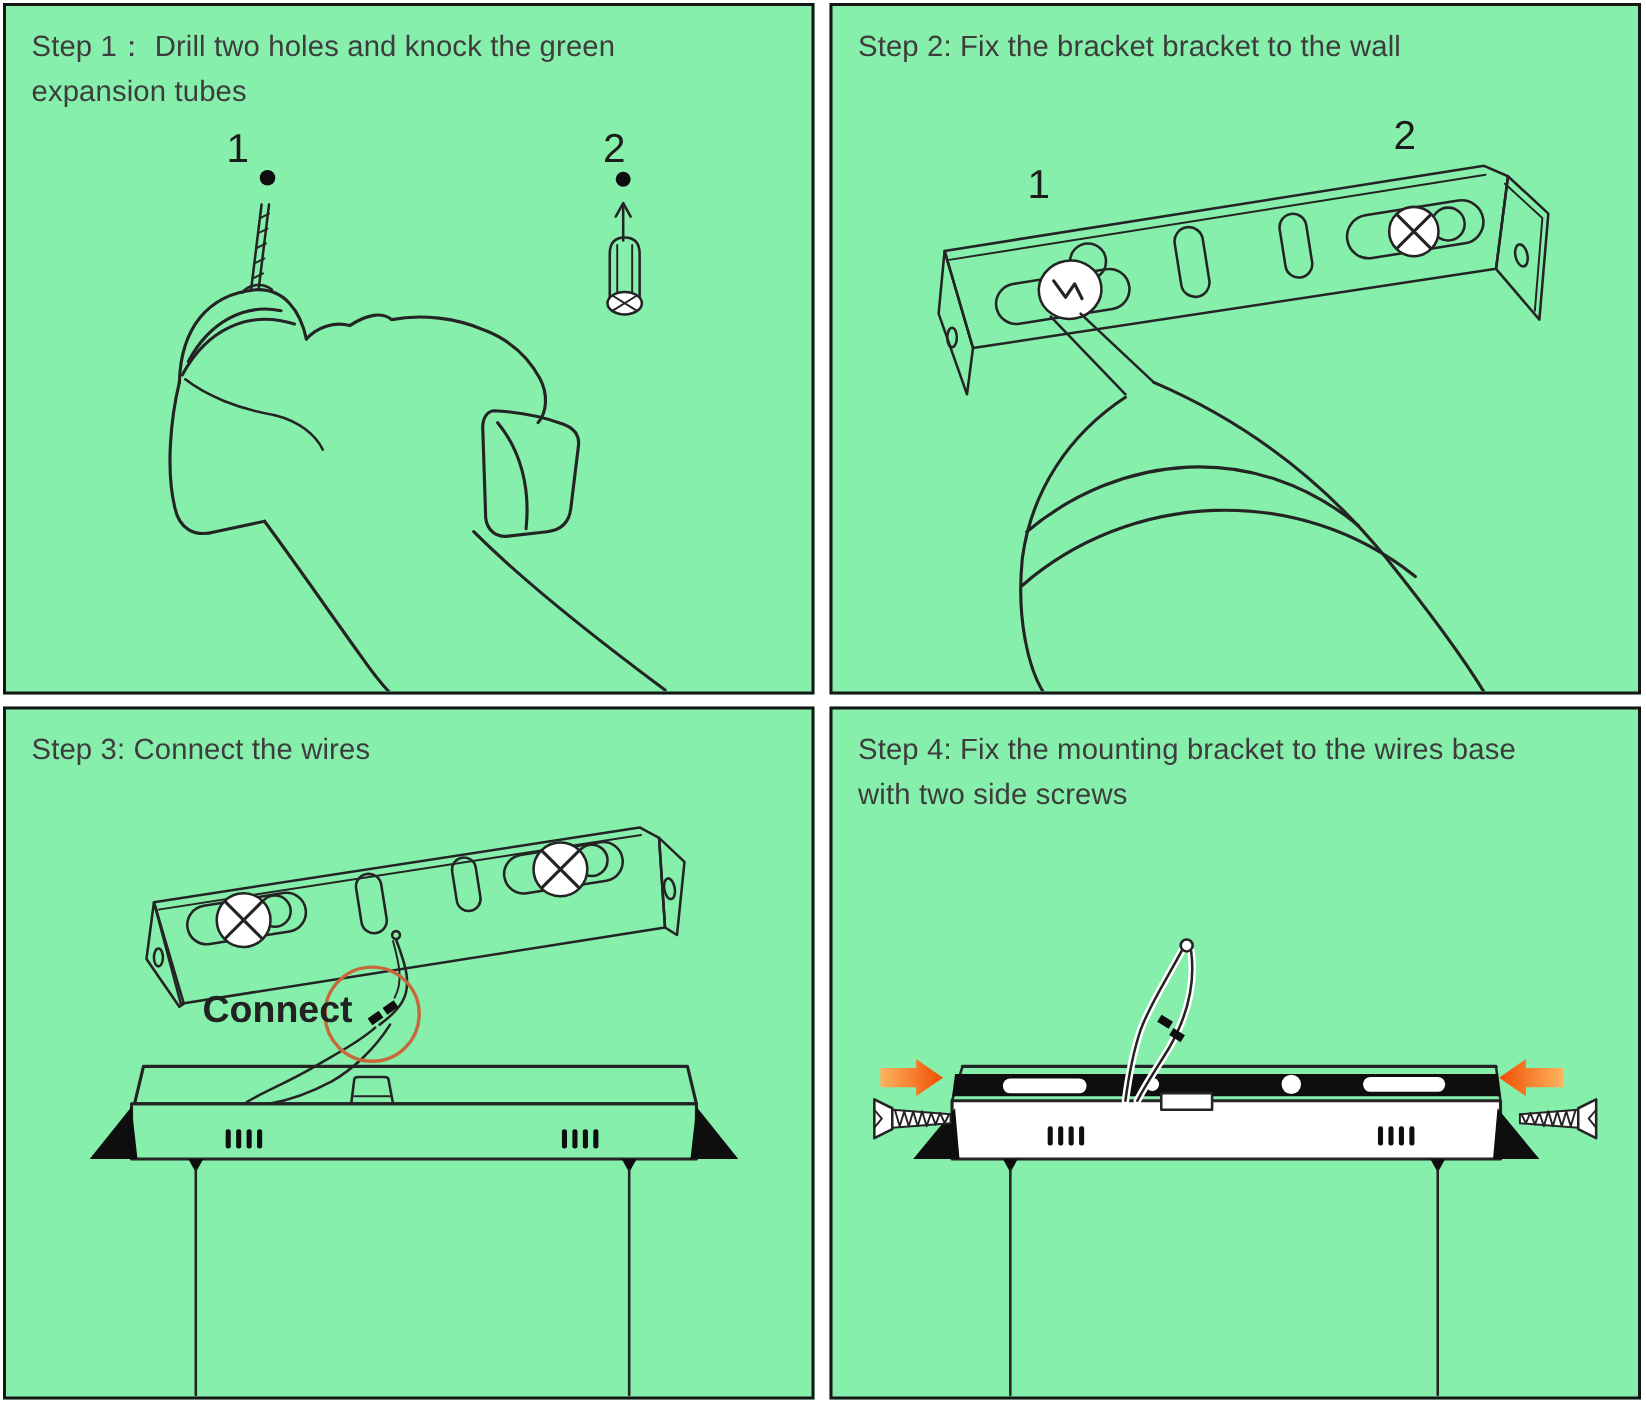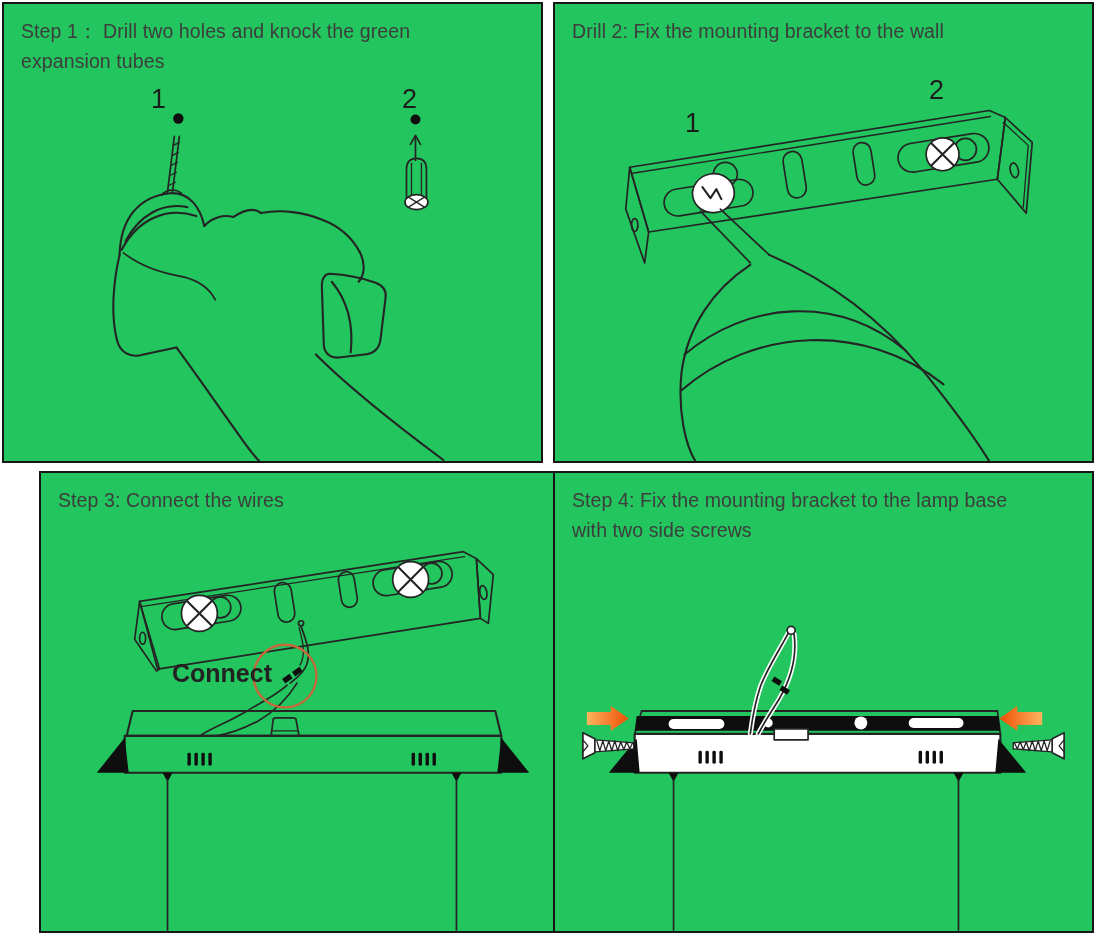--- a/index.html
+++ b/index.html
@@ -1,20 +1,20 @@
 <!DOCTYPE html>
 <html><head>
 <meta charset="utf-8">
 <style>
   html,body{margin:0;padding:0;background:#ffffff;}
   body{width:1097px;height:936px;position:relative;font-family:"Liberation Sans",sans-serif;}
-  .panel{position:absolute;background:#22c55e;border:2px solid #161616;box-sizing:border-box;overflow:hidden;}
+  .panel{position:absolute;background:#86efac;border:2px solid #161616;box-sizing:border-box;overflow:hidden;}
   #p1{left:2px;top:2px;width:541px;height:461px;}
   #p2{left:553px;top:2px;width:541px;height:461px;}
-  #p3{left:2px;top:471px;width:541px;height:462px;margin-left:37px;}
+  #p3{left:2px;top:471px;width:541px;height:462px;}
   #p4{left:553px;top:471px;width:541px;height:462px;}
   .ptitle{position:absolute;left:17px;top:12px;font-size:19.5px;line-height:30px;color:#3d3d3d;letter-spacing:.1px;}
   #p1 .ptitle{max-width:470px;}
   #p2 .ptitle{max-width:505px;}
   #p3 .ptitle{max-width:505px;}
   #p4 .ptitle{max-width:460px;}
   .art{position:absolute;left:0;top:0;width:100%;height:100%;}
   .art path,.art line,.art polyline,.art circle,.art ellipse,.art rect{
     stroke:#242424;fill:none;stroke-width:1.7;stroke-linecap:round;stroke-linejoin:round;}
   .thin{stroke-width:1.3 !important;}
@@ -110,21 +110,21 @@
     </g>
     <g>
       <line x1="146" y1="208" x2="196" y2="260"></line>
       <line x1="166" y1="206" x2="215" y2="252"></line>
       <path class="bold2" d="M196,262 C158,287 133,325 127,370 C123,410 131,444 142,461"></path>
       <path class="bold2" d="M215,252 C278,279 330,320 370,369 C394,399 420,433 437,461"></path>
       <path class="bold2" d="M130,352 C192,300 282,290 352,348"></path>
       <path class="bold2" d="M127,388 C198,326 310,318 390,382"></path>
     </g>
   </svg>
-  <div class="ptitle">Drill 2: Fix the mounting bracket to the wall</div>
+  <div class="ptitle">Step 2: Fix the bracket bracket to the wall</div>
   <div class="numlab" style="left:130px;top:104px;">1</div>
   <div class="numlab" style="left:374px;top:71px;">2</div>
 </div>
 
 <div class="panel" id="p3">
   <svg class="art" viewBox="0 0 539 460" preserveAspectRatio="none">
     <g>
       <path d="M99,129 L94,167 L116,199 L119,197 Z"></path>
       <ellipse cx="102" cy="166" rx="3" ry="6"></ellipse>
       <path d="M99,129 L424,79 L437,86 L441,146 L117,197 Z"></path>
@@ -261,14 +261,14 @@
     <g>
       <path class="fw" d="M499,268 L460,271 L460,277 L499,280 Z" style="stroke:none;"></path>
       <path class="fw" d="M511,261 L499,267 L499,281 L511,287 Z"></path>
       <path class="thin" d="M511,268 L506,274 L511,280"></path>
       <line class="thin" x1="499" y1="268" x2="460" y2="271"></line>
       <line class="thin" x1="499" y1="280" x2="460" y2="277"></line>
       <line class="thin" x1="460" y1="271" x2="460" y2="277"></line>
       <path class="thin" d="M497,269 L494,279 L491,269 L488,279 L485,269 L482,279 L479,269 L476,279 L473,270 L470,278 L467,270 L464,277 L461,271"></path>
     </g>
   </svg>
-  <div class="ptitle">Step 4: Fix the mounting bracket to the lamp base with two side screws</div>
+  <div class="ptitle">Step 4: Fix the mounting bracket to the wires base with two side screws</div>
 </div>
 
 </body></html>

